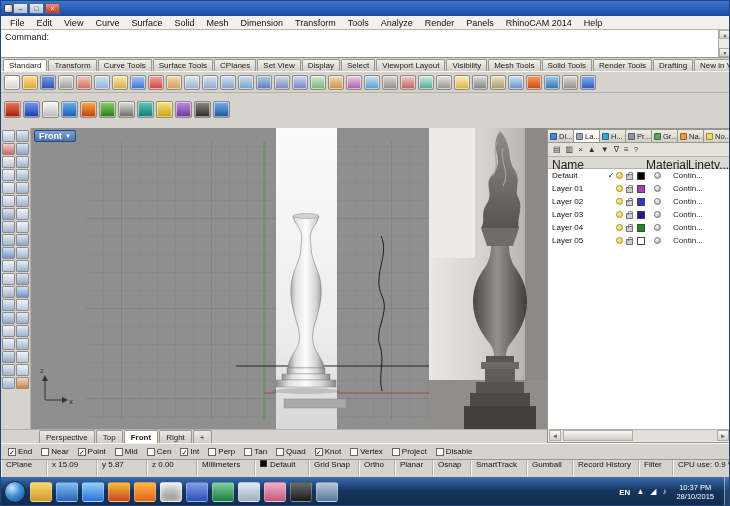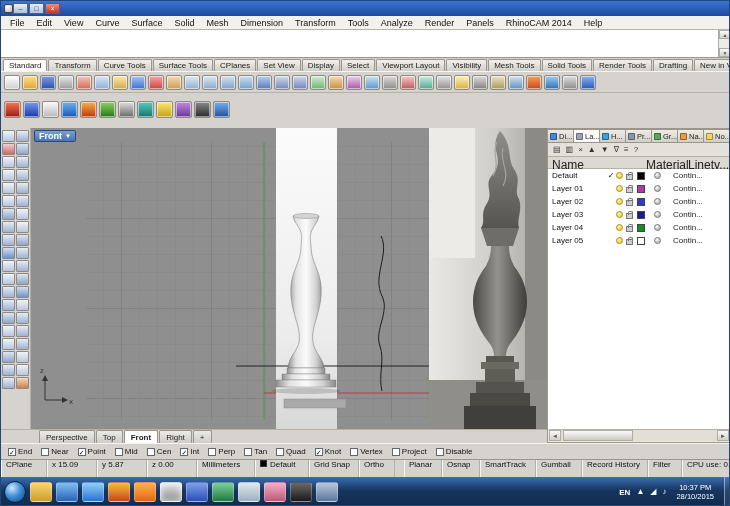--- a/index.html
+++ b/index.html
@@ -129,20 +129,21 @@
       <span class="mi">Transform</span>
       <span class="mi">Tools</span>
       <span class="mi">Analyze</span>
       <span class="mi">Render</span>
       <span class="mi">Panels</span>
       <span class="mi">RhinoCAM 2014</span>
       <span class="mi">Help</span>
     </div>
 
   <div class="cmdarea">
+    <div class="cmdline">Command:</div>
     <div class="vscroll">
       <span class="sarr">▲</span>
       <span class="strack"></span>
       <span class="sarr">▼</span>
     </div>
   </div>
 
   <div class="ttabs">
 
   <span class="ttab active">Standard</span>
@@ -579,21 +580,21 @@
       <span class="seg" style="min-width: 50px;">
 
         <span>Grid Snap</span>
       </span>
 
       <span class="seg" style="min-width: 36px;">
 
         <span>Ortho</span>
       </span>
 
-      <span class="seg" style="min-width: 38px; margin-left: 9px;">
+      <span class="seg" style="min-width: 38px;">
 
         <span>Planar</span>
       </span>
 
       <span class="seg" style="min-width: 38px;">
 
         <span>Osnap</span>
       </span>
 
       <span class="seg" style="min-width: 56px;">

